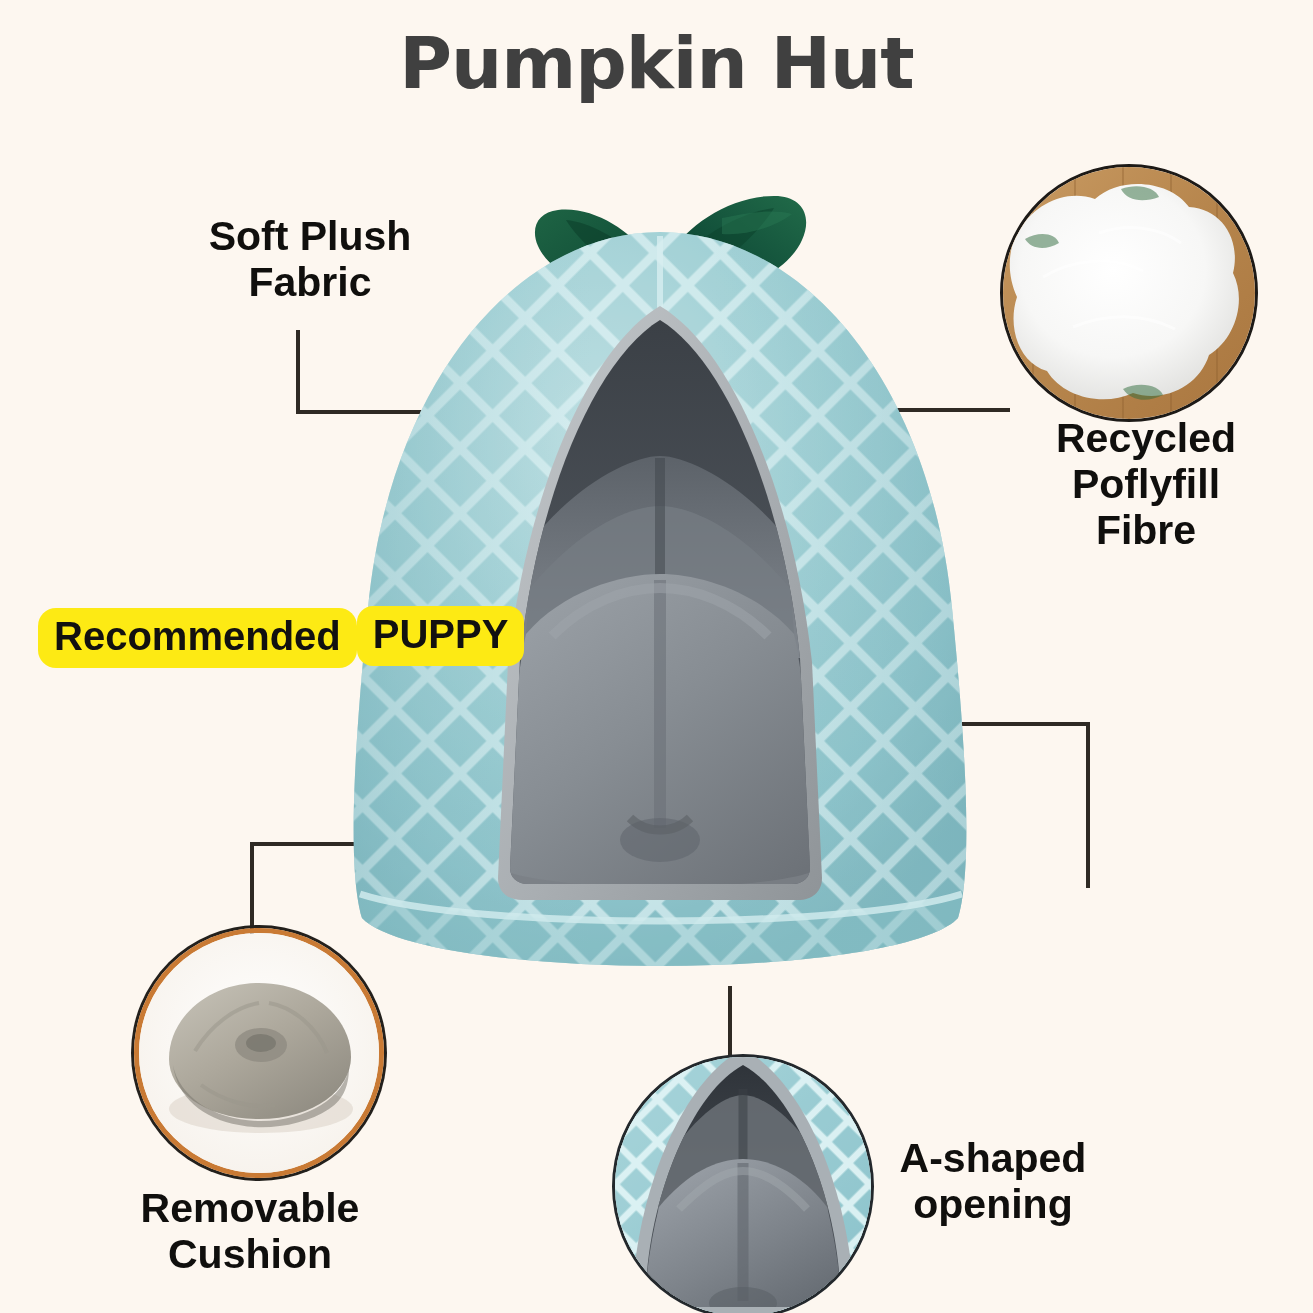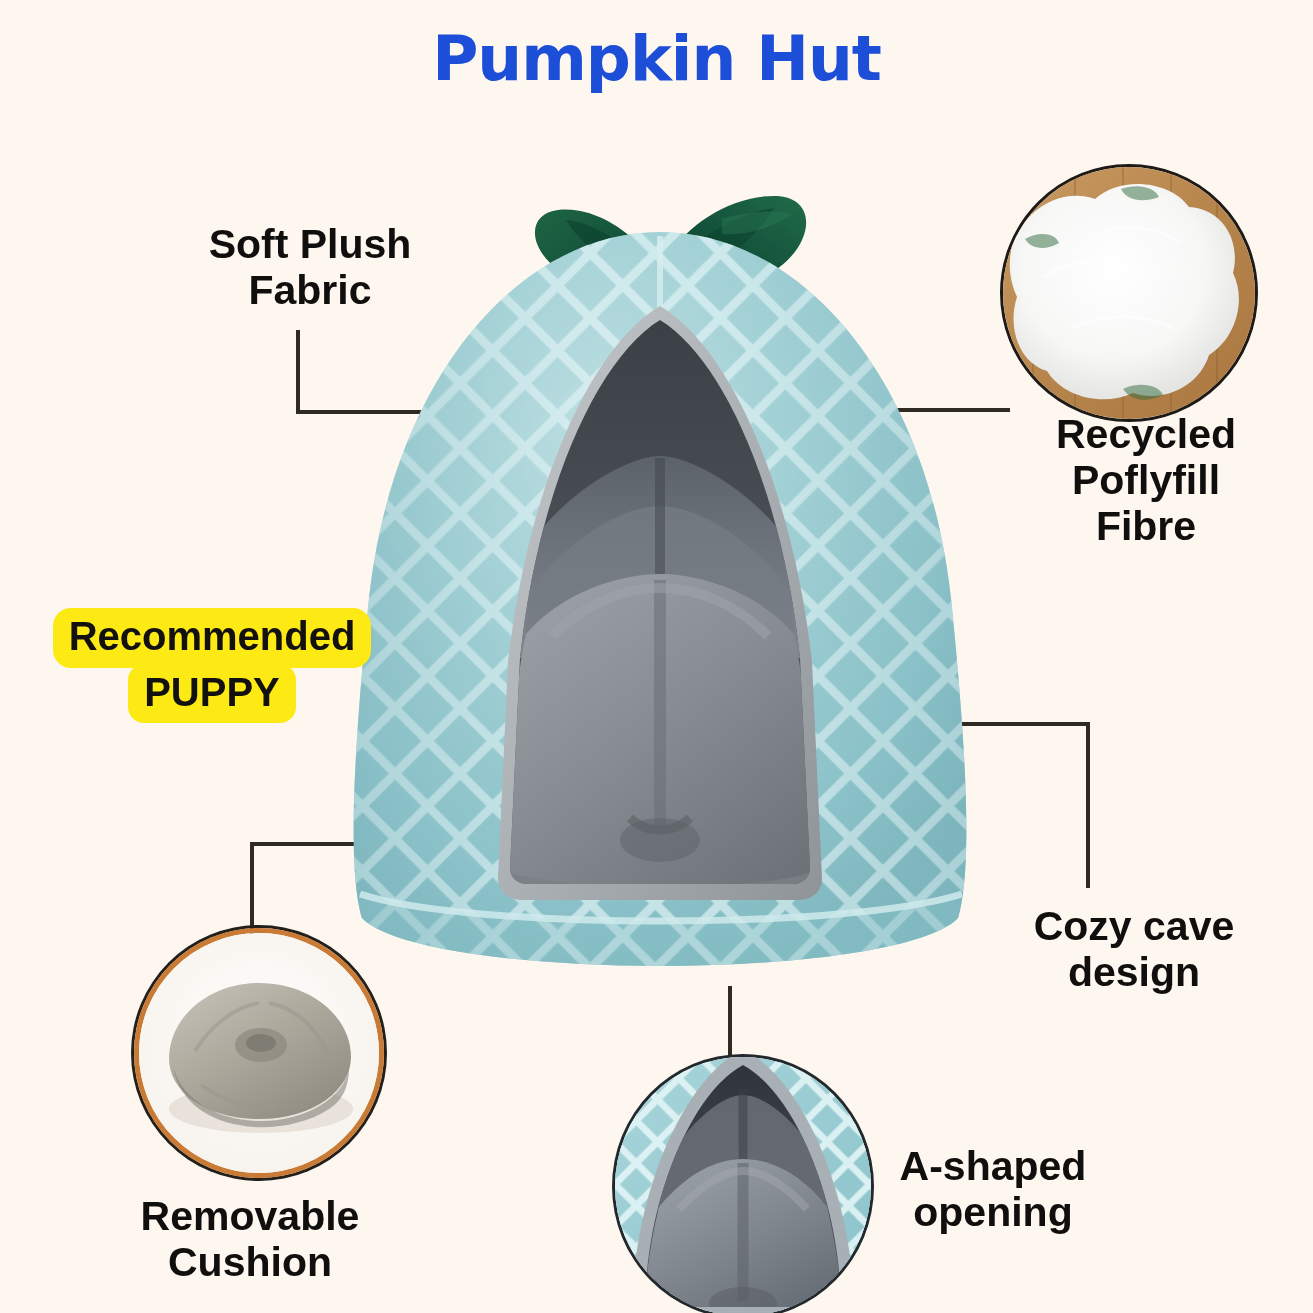--- a/index.html
+++ b/index.html
@@ -9,48 +9,47 @@
     background:#fdf7f0;
     font-family:"Liberation Sans", sans-serif;
     position:relative;
   }
   #stage{position:absolute;inset:0;width:1313px;height:1313px;}
 
   
   .title{
     position:absolute;left:0;top:26px;width:1313px;
     text-align:center;
-    font-size:63px;line-height:1.05;
+    font-size:72px;line-height:1.05;
     font-weight:800;letter-spacing:-1px;
-    color:#1d4ed8;
+    color:#404040;
     font-family:"DejaVu Sans", sans-serif;
   }
 
   
   .label{
     position:absolute;
     font-weight:bold;
     color:#100f0d;
     line-height:1.12;
     text-align:center;
     font-size:40px;
     font-family:"Liberation Sans", sans-serif;
     white-space:pre-line;
-    margin-top:8px;
   }
   #lbl-soft  {left:140px; top:214px; width:340px; font-size:41px;}
-  #lbl-fibre {left:1000px;top:404px; width:292px; font-size:41px;}
+  #lbl-fibre {left:1000px;top:416px; width:292px; font-size:41px;}
   #lbl-cozy  {left:1000px;top:896px; width:268px; font-size:41px;}
   #lbl-cushion{left:80px; top:1186px;width:340px; font-size:41px;}
   #lbl-aopen {left:862px; top:1136px;width:262px; font-size:41px;}
 
   
   .badge{
     position:absolute;left:38px;top:608px;width:348px;
-    display:flex;flex-direction:column;align-items:center;
+    display:flex;flex-direction:row;align-items:center;
   }
   .badge span{
     display:block;
     background:#fdea14;
     color:#121110;
     font-weight:bold;
     font-size:40px;
     line-height:1.14;
     padding:6px 16px 8px 16px;
     border-radius:16px;
@@ -373,20 +372,18 @@
   <div class="badge">
     <span>Recommended</span>
     <span>PUPPY</span>
   </div>
 
   <div class="label" id="lbl-soft">Soft Plush
 Fabric</div>
   <div class="label" id="lbl-fibre">Recycled
 Poflyfill
 Fibre</div>
-  <div class="label" id="lbl-cozy">Cozy cave
-design</div>
   <div class="label" id="lbl-aopen">A-shaped
 opening</div>
   <div class="label" id="lbl-cushion">Removable
 Cushion</div>
 
 </div>
 
 </body></html>

